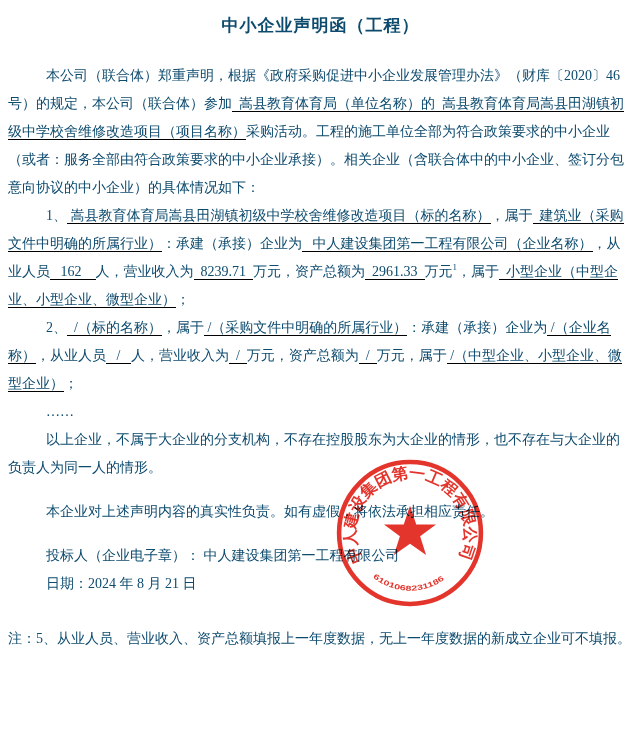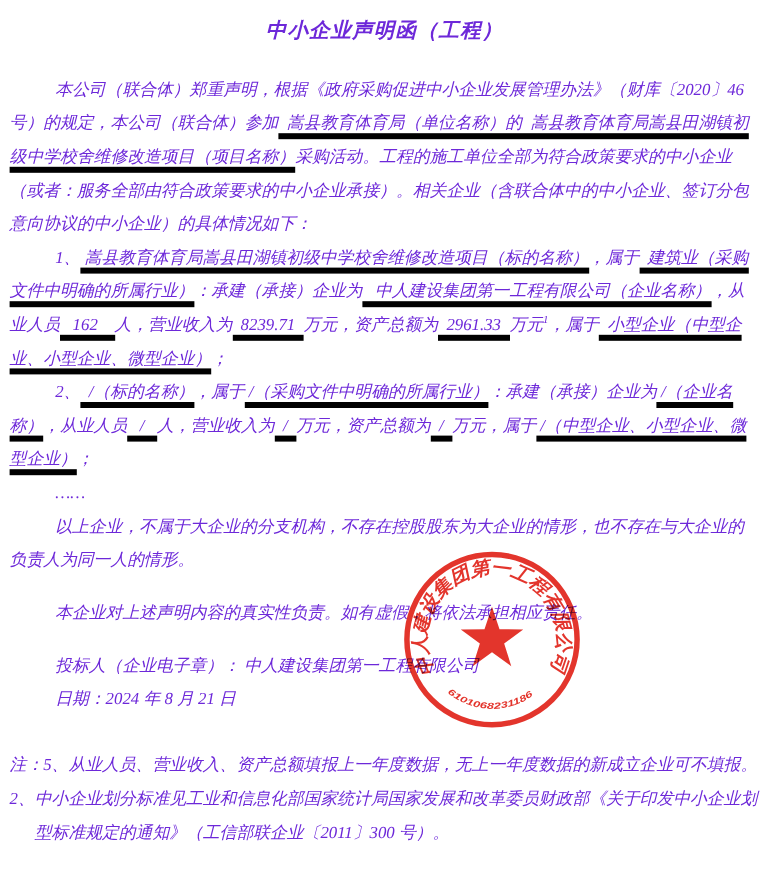--- a/index.html
+++ b/index.html
@@ -1,44 +1,43 @@
 <!DOCTYPE html>
 <html><head>
 <meta charset="utf-8">
 <style>
   html,body{margin:0;padding:0;background:#ffffff;}
   .page{
     position:relative;
     width:643px;height:739px;
     background:#ffffff;
     font-family:"Liberation Serif","DejaVu Serif",serif;
-    color:#6d28d9;
+    color:#0c4a6e;
     box-sizing:border-box;
     padding:12px 10px 10px 8px;
     overflow:hidden;
-    font-style:italic;
   }
   .doc-title{
     text-align:center;
     font-size:17px;
     font-weight:bold;
     letter-spacing:1px;
     margin:2px 0 24px 0;
     line-height:24px;
   }
   p.body-par{
     margin:0;
     font-size:14px;
     line-height:28px;
     text-indent:38px;
     white-space:pre-wrap;
     word-break:break-all;
   }
   p.gap-before{margin-top:16px;}
-  .u{border-bottom:5px solid #000000;}
+  .u{border-bottom:1px solid #000000;}
   sup.fn{font-size:9px;vertical-align:6px;line-height:0;}
   .notes{margin-top:27px;}
   p.note{
     margin:0;
     font-size:14px;
     line-height:28px;
     white-space:pre-wrap;
     word-break:break-all;
   }
   p.note-hang{
@@ -68,21 +67,20 @@
   <p class="body-par"><span>1、</span><span class="u"> 嵩县教育体育局嵩县田湖镇初级中学校舍维修改造项目（标的名称）</span><span>，属于</span><span class="u">  建筑业（采购文件中明确的所属行业）</span><span>：承建（承接）企业为</span><span class="u">   中人建设集团第一工程有限公司（企业名称）</span><span>，从业人员</span><span class="u">   162    </span><span>人，营业收入为</span><span class="u">  8239.71  </span><span>万元，资产总额为</span><span class="u">  2961.33  </span><span>万元</span><sup class="fn">1</sup><span>，属于</span><span class="u">  小型企业（中型企业、小型企业、微型企业）</span><span>；</span></p>
   <p class="body-par"><span>2、</span><span class="u">  /（标的名称）</span><span>，属于</span><span class="u"> /（采购文件中明确的所属行业）</span><span>：承建（承接）企业为</span><span class="u"> /（企业名称）</span><span>，从业人员</span><span class="u">   /   </span><span>人，营业收入为</span><span class="u">  /  </span><span>万元，资产总额为</span><span class="u">  /  </span><span>万元，属于</span><span class="u"> /（中型企业、小型企业、微型企业）</span><span>；</span></p>
   <p class="body-par"><span>……</span></p>
   <p class="body-par"><span>以上企业，不属于大企业的分支机构，不存在控股股东为大企业的情形，也不存在与大企业的负责人为同一人的情形。</span></p>
   <p class="body-par gap-before"><span>本企业对上述声明内容的真实性负责。如有虚假，将依法承担相应责任。</span></p>
   <p class="body-par gap-before"><span>投标人（企业电子章）： 中人建设集团第一工程有限公司</span></p>
   <p class="body-par"><span>日期：2024 年 8 月 21 日</span></p>
 
   <div class="notes">
     <p class="note">注：5、从业人员、营业收入、资产总额填报上一年度数据，无上一年度数据的新成立企业可不填报。</p>
-    <p class="note note-hang">2、中小企业划分标准见工业和信息化部国家统计局国家发展和改革委员财政部《关于印发中小企业划型标准规定的通知》（工信部联企业〔2011〕300 号）。</p>
   </div>
 
   <div class="stamp">
     <svg viewBox="0 0 150 154">
       <defs>
         <path id="sealArcTop" d="M 28.23 104 A 54 54 0 1 1 121.77 104" fill="none"></path>
         <path id="sealArcBottom" d="M 38.36 120.66 A 57 57 0 0 0 111.64 120.66" fill="none"></path>
       </defs>
       <circle cx="75" cy="77" r="70" fill="none" stroke="#e1251c" stroke-width="4.5"></circle>
       <polygon points="0,-27 6.17,-8.49 25.68,-8.34 9.99,3.24 15.87,21.84 0,10.5 -15.87,21.84 -9.99,3.24 -25.68,-8.34 -6.17,-8.49" transform="translate(75,77)" fill="#e1251c"></polygon>

